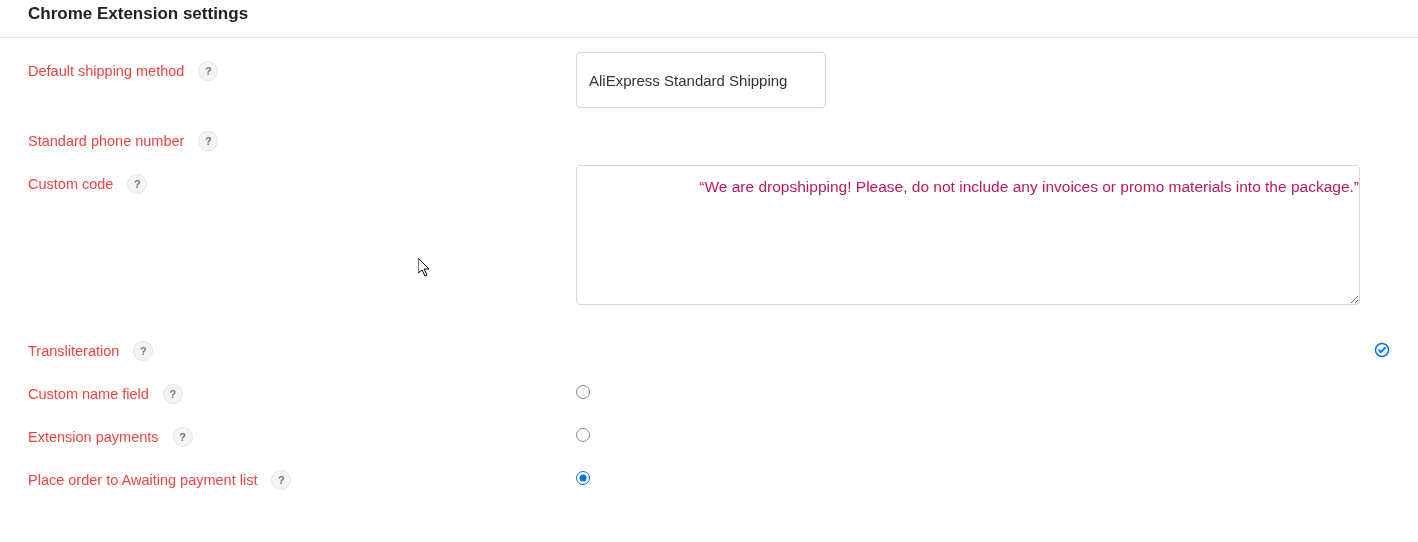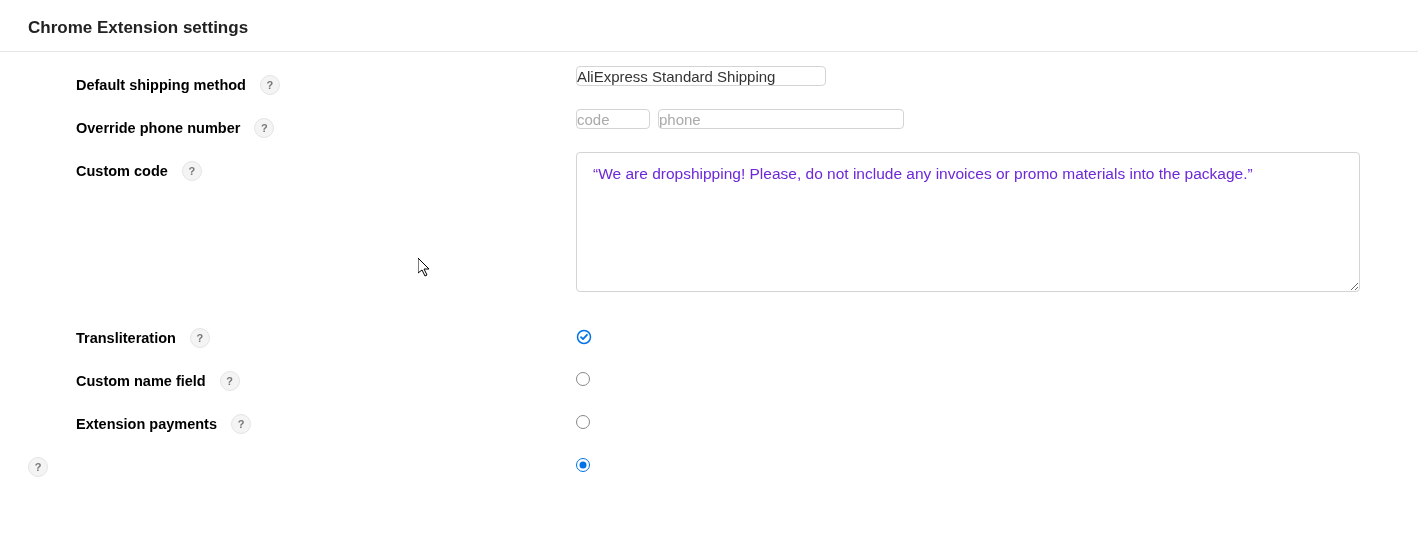--- a/index.html
+++ b/index.html
@@ -10,21 +10,21 @@
     body {
       font-family: -apple-system, BlinkMacSystemFont, "Segoe UI", Helvetica, Arial, sans-serif;
       font-size: 14px;
       color: #222;
       background: #fff;
       width: 1418px;
     }
     .page-title {
       font-size: 17px;
       font-weight: 600;
-      padding: 18px 28px 13px;
+      padding: 4px 28px 13px;
     }
     hr.sep {
       border: none;
       border-top: 1px solid #e5e5e5;
       margin: 0;
     }
     .form {
       padding: 14px 28px 28px;
     }
     .row {
@@ -37,45 +37,44 @@
     }
     .label-col {
       flex: 0 0 548px;
       display: flex;
       align-items: center;
       gap: 14px;
       padding-top: 9px;
     }
     .label-text {
       font-size: 14.5px;
-      font-weight: 700;
-      color: #000000;
-      margin-left: 48px;
+      font-weight: 400;
+      color: #ef4444;
     }
     .help-icon {
       width: 20px;
       height: 20px;
       border-radius: 50%;
       background: #f4f4f4;
       border: 1px solid #e4e4e4;
       display: inline-flex;
       align-items: center;
       justify-content: center;
       font-size: 11px;
       font-weight: 700;
       color: #777;
       cursor: pointer;
       user-select: none;
     }
     .input-col {
       flex: 1;
     }
     .text-input, .select-input {
-      height: 20px;
-      padding: 0 0;
+      height: 56px;
+      padding: 0 12px;
       border: 1px solid #d4d4d4;
       border-radius: 4px;
       font-size: 15px;
       color: #333;
       background: #fff;
     }
     .text-input::placeholder {
       color: #aaa;
     }
     .select-wrap {
@@ -100,25 +99,26 @@
     }
     .phone-group {
       display: flex;
       gap: 8px;
     }
     .textarea-input {
       width: 784px;
       height: 140px;
       border: 1px solid #d4d4d4;
       border-radius: 4px;
-      padding: 12px 16px;
+      padding: 12px 0;
       font-size: 15.5px;
-      color: #6d28d9;
+      color: #be185d;
       font-family: inherit;
       resize: both;
+      text-align: right;
     }
     .radio-col {
       padding-top: 10px;
     }
     .radio-box {
       width: 14px;
       height: 14px;
       border: 1.5px solid #888;
       border-radius: 50%;
       display: inline-block;
@@ -172,42 +172,36 @@
     </div>
     <div class="input-col">
       <div class="select-wrap">
         <input type="text" class="select-input" readonly="" value="AliExpress Standard Shipping" style="">
       </div>
     </div>
   </div>
 
   <div class="row">
     <div class="label-col">
-      <span class="label-text">Override phone number</span>
-      <span class="help-icon">?</span>
-    </div>
-    <div class="input-col">
-      <div class="phone-group">
-        <input type="text" class="text-input code-input" placeholder="code" style="">
-        <input type="text" class="text-input phone-input" placeholder="phone" style="">
-      </div>
+      <span class="label-text">Standard phone number</span>
+      <span class="help-icon">?</span>
     </div>
   </div>
 
   <div class="row">
     <div class="label-col">
       <span class="label-text">Custom code</span>
       <span class="help-icon">?</span>
     </div>
     <div class="input-col">
       <textarea class="textarea-input" style="">“We are dropshipping! Please, do not include any invoices or promo materials into the package.”</textarea>
     </div>
   </div>
 
-  <div class="row" style="margin-top:24px;">
+  <div class="row" style="margin-top:24px;text-align:right;">
     <div class="label-col">
       <span class="label-text">Transliteration</span>
       <span class="help-icon">?</span>
     </div>
     <div class="input-col radio-col">
       <span class="check-icon">
         <svg viewBox="0 0 16 16">
           <circle cx="8" cy="8" r="6.5" fill="none" stroke="#0073e6" stroke-width="1.5"></circle>
           <path d="M5 8.2 L7 10.2 L11 5.8" fill="none" stroke="#0073e6" stroke-width="1.8" stroke-linecap="round" stroke-linejoin="round"></path>
         </svg>
@@ -230,20 +224,21 @@
       <span class="label-text">Extension payments</span>
       <span class="help-icon">?</span>
     </div>
     <div class="input-col radio-col">
       <span class="radio-box"></span>
     </div>
   </div>
 
   <div class="row">
     <div class="label-col">
+      <span class="label-text">Place order to Awaiting payment list</span>
       <span class="help-icon">?</span>
     </div>
     <div class="input-col radio-col">
       <span class="radio-box checked"></span>
     </div>
   </div>
 
 </div>
 
 <svg class="cursor" width="16" height="20" viewBox="0 0 16 20">

